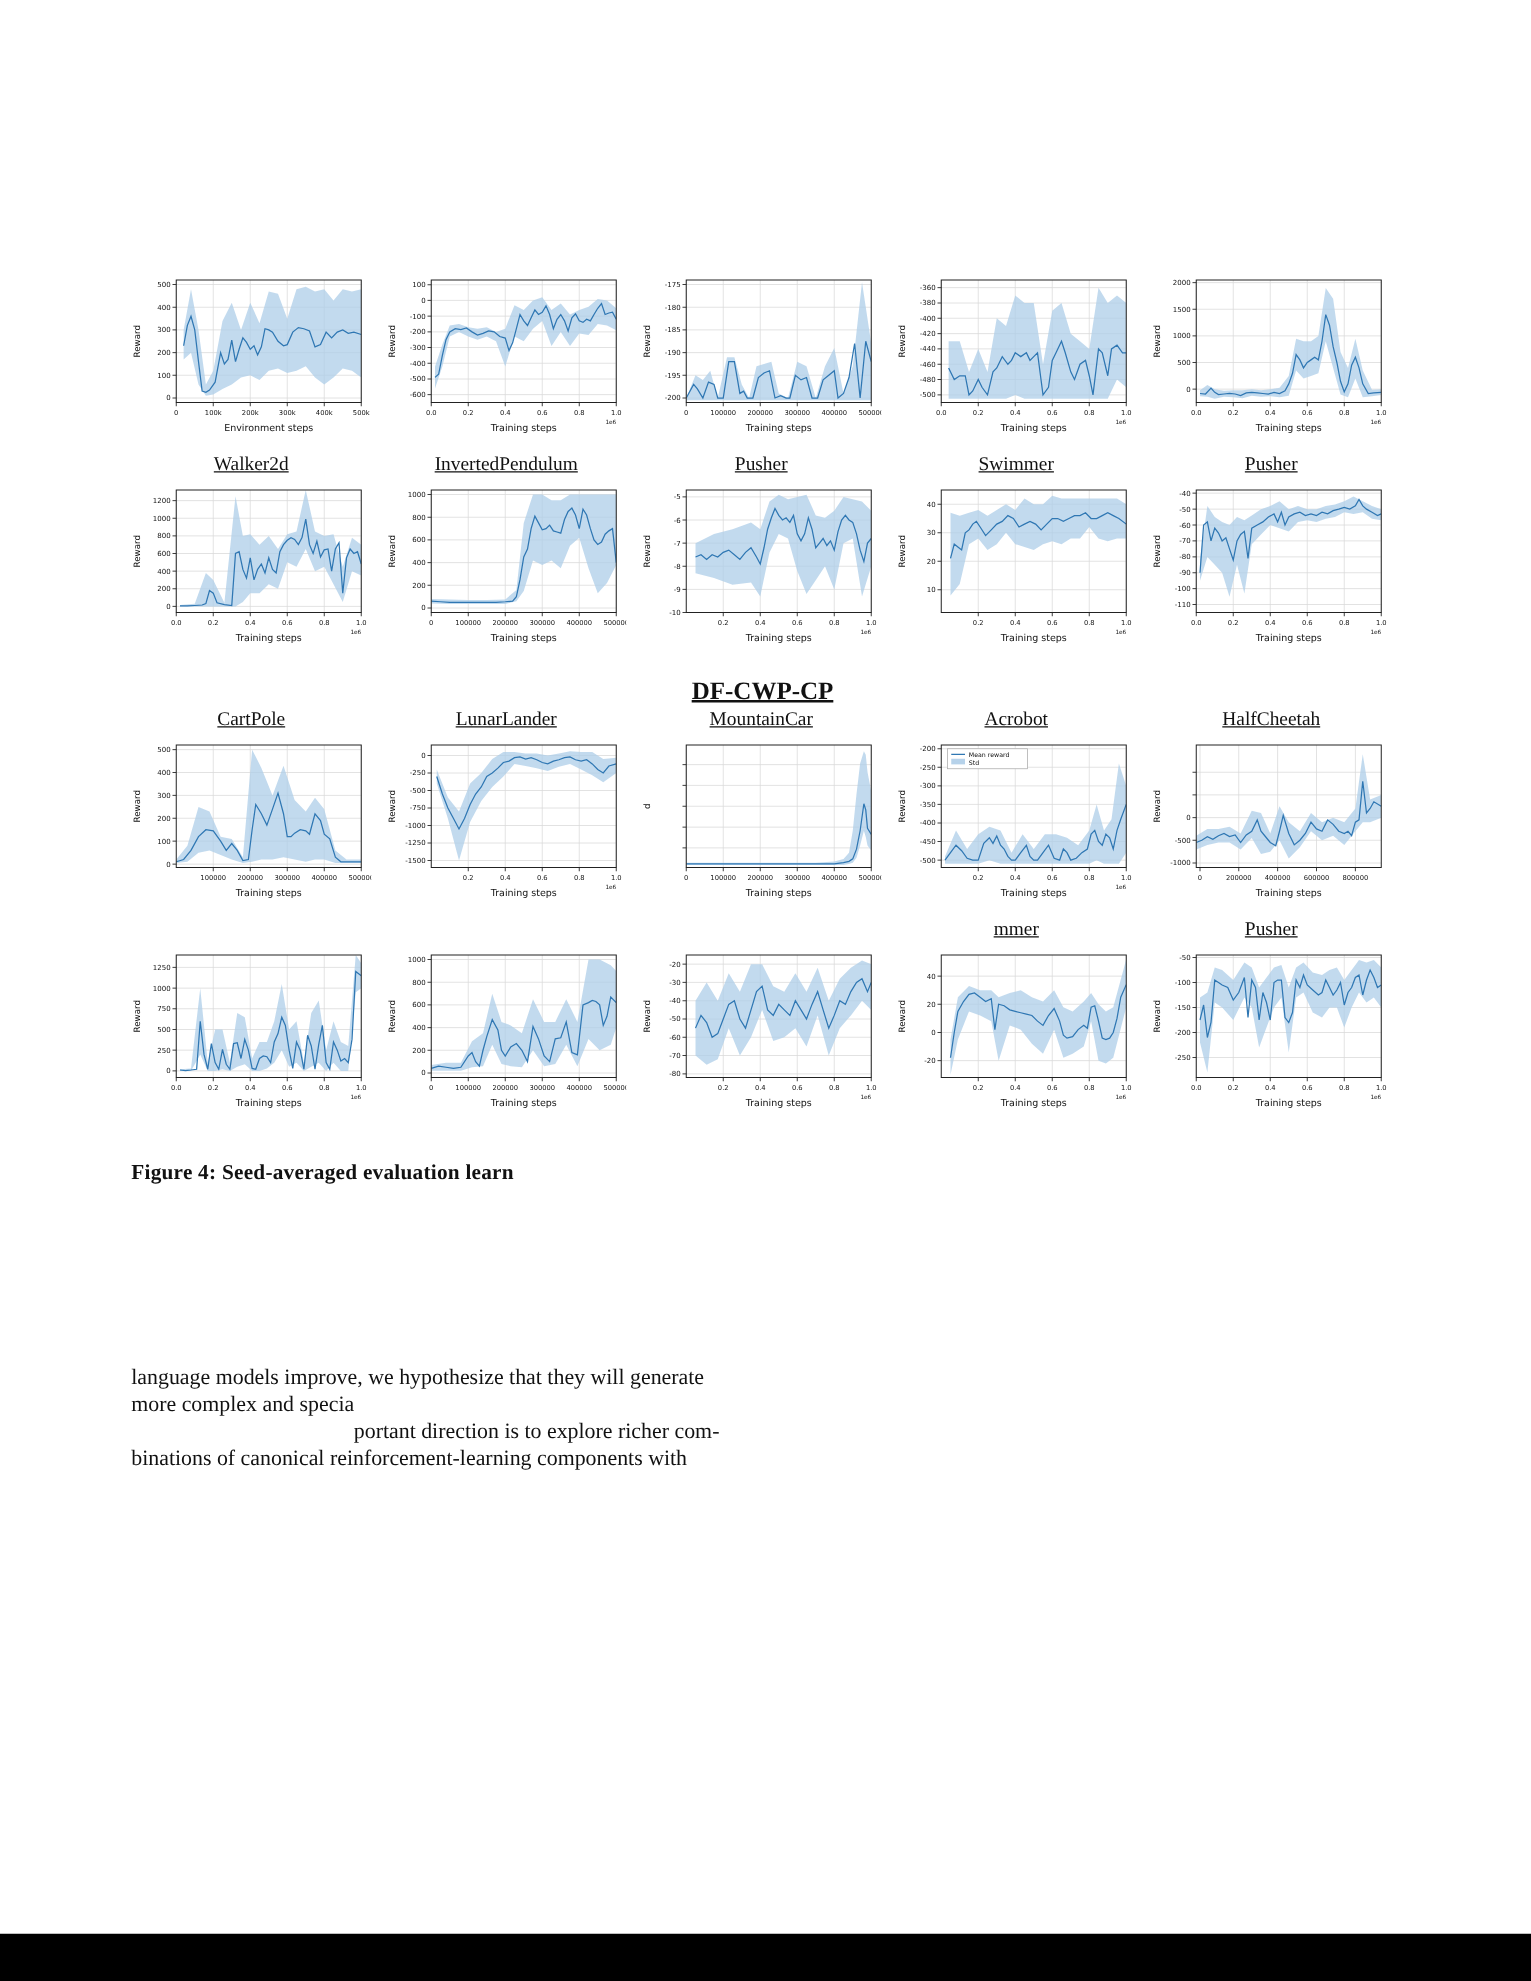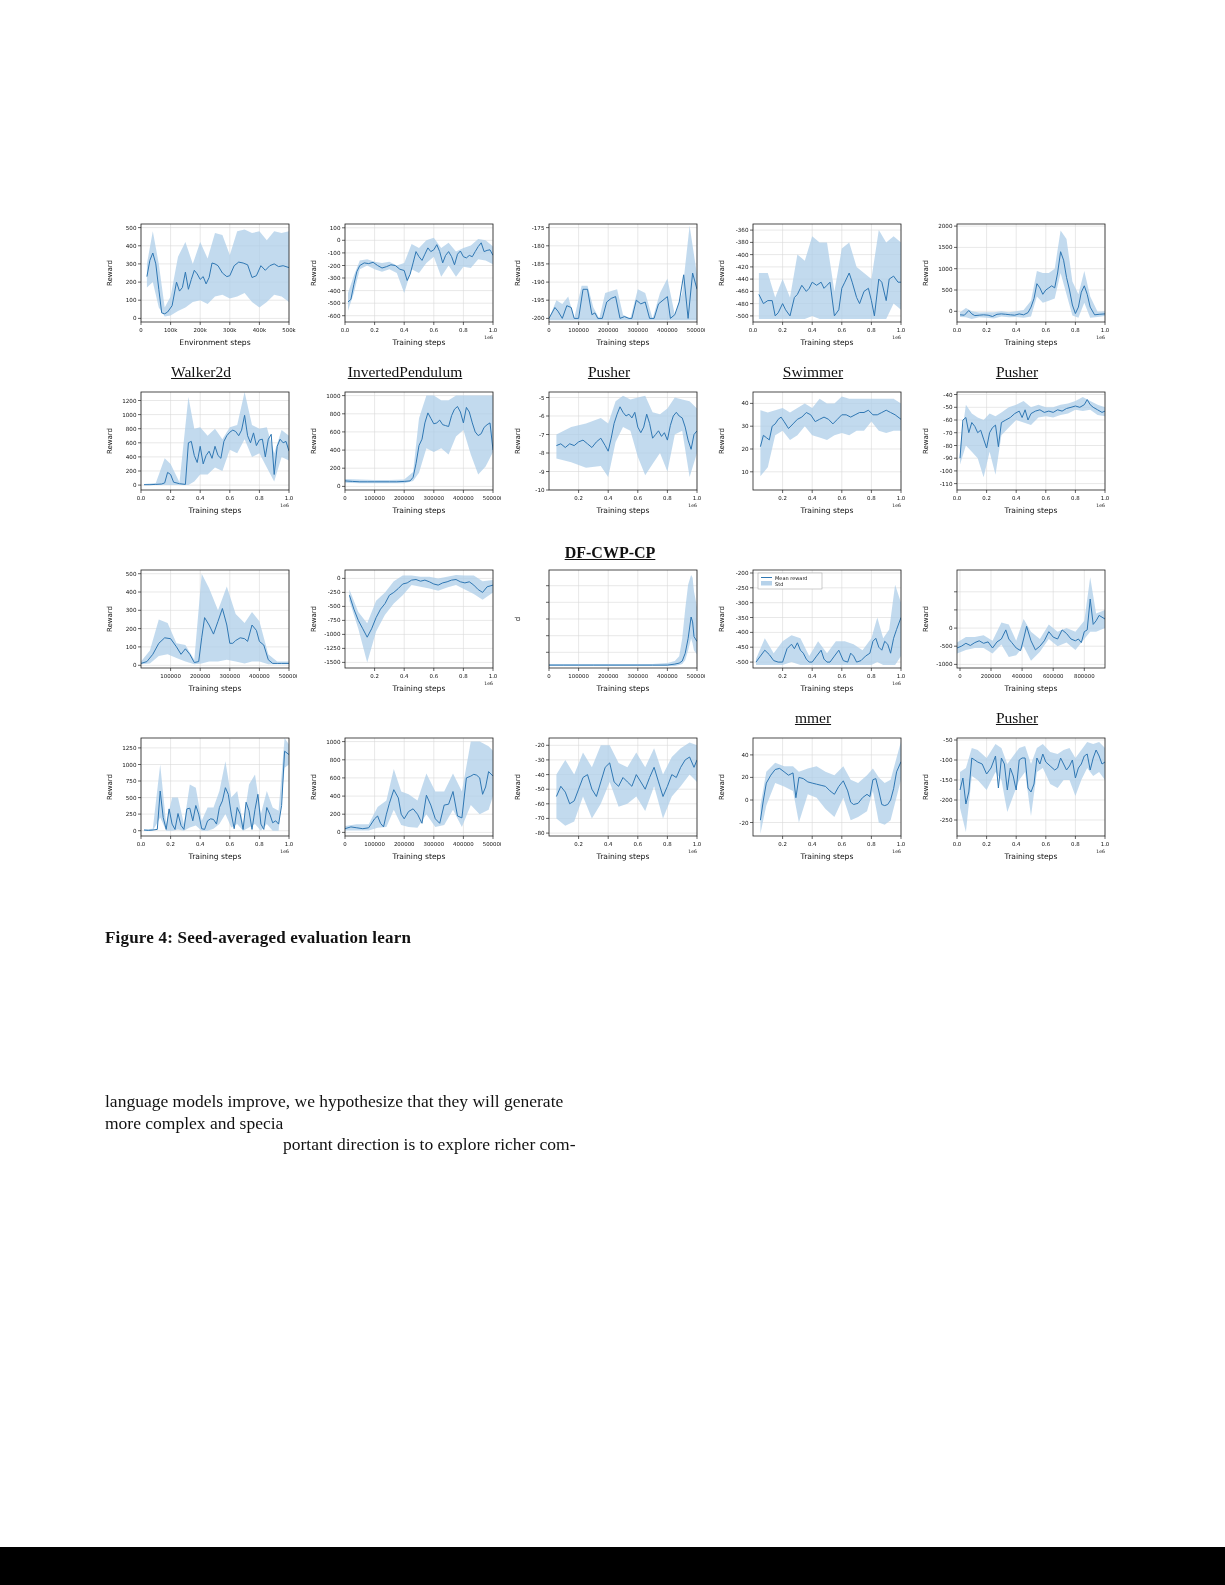--- a/index.html
+++ b/index.html
@@ -5,21 +5,21 @@
   html,body{margin:0;padding:0;}
   body{
     width:1225px;height:1585px;position:relative;background:#ffffff;
     font-family:"Liberation Serif", serif;color:#111;overflow:hidden;
   }
   .figure-root{position:absolute;left:105px;top:218px;width:1010px;text-decoration:underline;}
   .charts-row{display:flex;gap:12px;}
   .chart-cell{width:192px;height:130px;position:relative;}
   .titles-row{display:flex;gap:12px;margin-top:14px;margin-bottom:4px;}
   .title-cell{width:192px;text-align:center;font-size:15.5px;height:20px;line-height:20px;}
-  .group-heading{width:1010px;text-align:center;font-weight:bold;font-size:16px;margin-top:26px;height:22px;line-height:22px;}
+  .group-heading{width:1010px;text-align:center;font-weight:bold;font-size:20px;margin-top:26px;height:22px;line-height:22px;}
   .caption{position:absolute;left:105px;top:928px;font-weight:bold;font-size:17px;letter-spacing:0.2px;}
   .body-text{position:absolute;left:105px;top:1091px;width:492px;font-size:17.5px;line-height:21.6px;}
   .body-line{white-space:nowrap;}
   .indent-a{text-indent:43px;}
   .indent-b{text-indent:178px;}
   .footer-bar{position:absolute;left:0;bottom:0;width:1225px;height:38px;background:#000;}
   svg text{font-family:"DejaVu Sans", sans-serif;}
 </style>
 </head>
 <body>
@@ -523,20 +523,27 @@
           <line x1="154.4" y1="104" x2="154.4" y2="107" stroke="#222222" stroke-width="0.7"></line>
           <text x="154.4" y="114" font-size="5.4" text-anchor="middle" fill="#111">0.8</text>
           <line x1="184.0" y1="104" x2="184.0" y2="107" stroke="#222222" stroke-width="0.7"></line>
           <text x="184.0" y="114" font-size="5.4" text-anchor="middle" fill="#111">1.0</text>
           <text x="184" y="121" font-size="4.6" text-anchor="end" fill="#111">1e6</text>
           <text x="7" y="55" font-size="7" text-anchor="middle" fill="#111" transform="rotate(-90 7 55)">Reward</text>
           <text x="110" y="127" font-size="7.6" text-anchor="middle" fill="#111">Training steps</text>
         </svg></div>
     </div>
     <div class="group-heading">DF-CWP-CP</div>
+    <div class="titles-row" style="margin-top: 2px;">
+      <div class="title-cell">CartPole</div>
+      <div class="title-cell">LunarLander</div>
+      <div class="title-cell">MountainCar</div>
+      <div class="title-cell">Acrobot</div>
+      <div class="title-cell">HalfCheetah</div>
+    </div>
     <div class="charts-row">
       <div class="chart-cell"><svg width="192" height="130">
           <defs>
             <clipPath id="cp10">
               <rect x="36" y="6" width="148" height="98"></rect>
             </clipPath>
           </defs>
           <line x1="36" y1="101.3" x2="184" y2="101.3" stroke="#d8d8d8" stroke-width="0.6"></line>
           <line x1="36" y1="82.9" x2="184" y2="82.9" stroke="#d8d8d8" stroke-width="0.6"></line>
           <line x1="36" y1="64.6" x2="184" y2="64.6" stroke="#d8d8d8" stroke-width="0.6"></line>
@@ -1002,15 +1009,16 @@
         </svg></div>
     </div>
   </div>
 
 <div class="caption">Figure 4: Seed-averaged evaluation learn</div>
 
 <div class="body-text">
   <div class="body-line">language models improve, we hypothesize that they will generate</div>
   <div class="body-line">more complex and specia</div>
   <div class="body-line indent-b">portant direction is to explore richer com-</div>
+  <div class="body-line">binations of canonical reinforcement-learning components with</div>
 </div>
 
 <div class="footer-bar"></div>
 
 </body></html>

